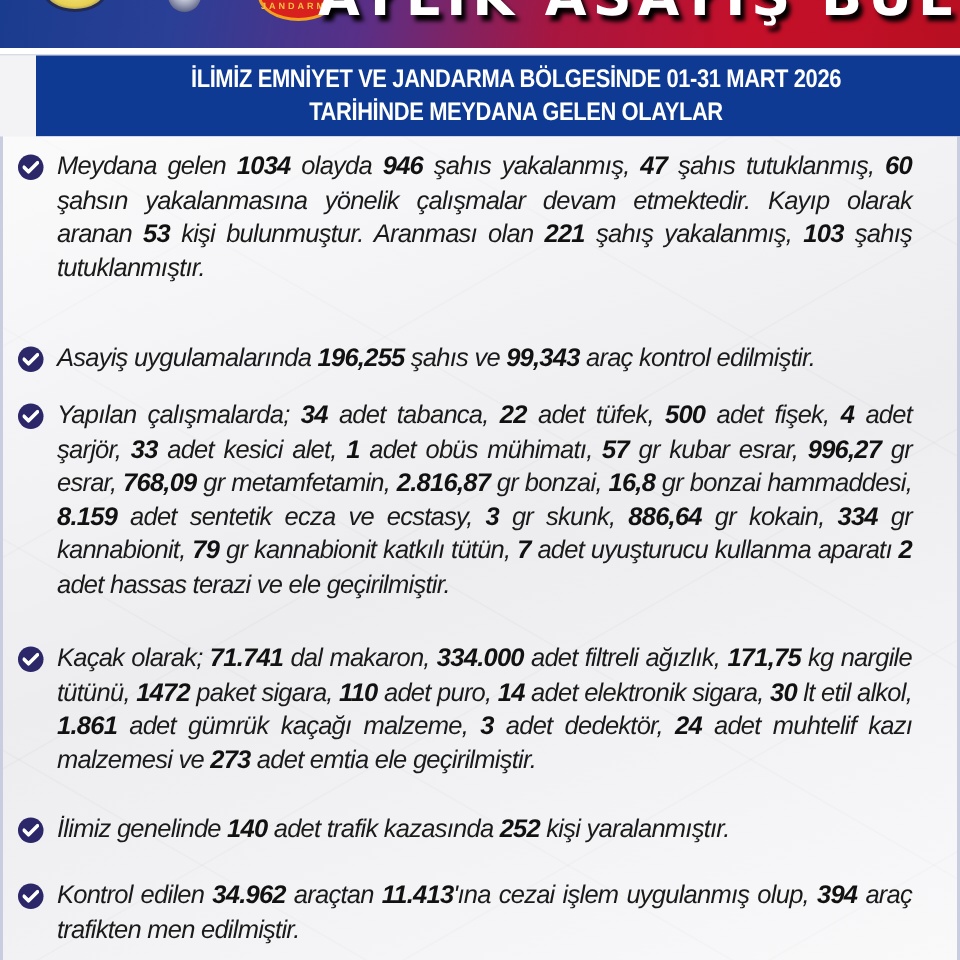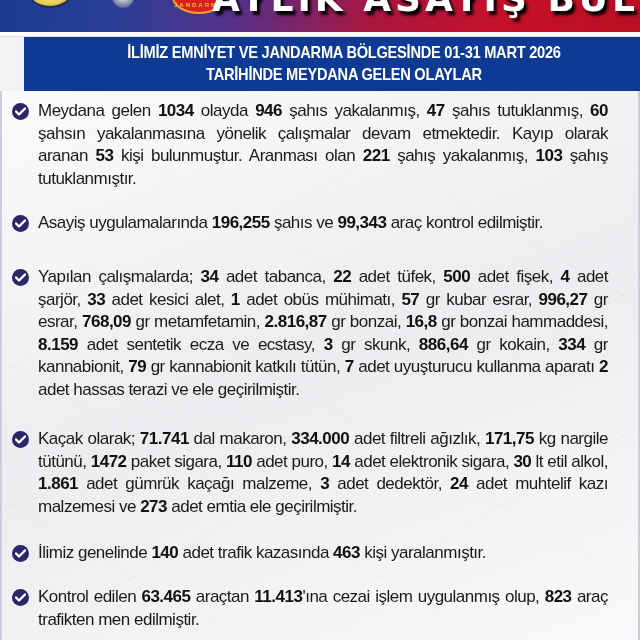--- a/index.html
+++ b/index.html
@@ -64,20 +64,21 @@
     position:absolute; left:0; top:3px; width:17px; height:17px; border-radius:50%;
     background:#2b2768;
   }
   .check svg { position:absolute; left:3px; top:4px; }
   .text {
     margin-left:26px; width:570px;
     font-family: "Liberation Sans", sans-serif;
     font-size:17px; line-height:22.5px; color:#1a1a1a;
     text-align:justify; letter-spacing:-0.5px;
     transform-origin:left top;
+    font-style:italic;
   }
   .text b { font-weight:bold; color:#111; }
 </style>
 </head>
 <body>
 
 <div class="header">
   <div class="logo logo-police"></div>
   <div class="logo logo-gendarmerie"></div>
   <div class="logo logo-jandarma"><span>JANDARMA</span></div>
@@ -94,21 +95,21 @@
 
 <div id="items">
     <div class="item" style="top: 100px;">
       <span class="check">
         <svg width="11" height="9" viewBox="0 0 11 9">
           <path d="M1 4.5 L4 7.5 L10 1.5" stroke="#fff" stroke-width="2.4" fill="none" stroke-linecap="round" stroke-linejoin="round"></path>
         </svg>
       </span>
       <div class="text">Meydana gelen <b>1034</b> olayda <b>946</b> şahıs yakalanmış, <b>47</b> şahıs tutuklanmış, <b>60</b> şahsın yakalanmasına yönelik çalışmalar devam etmektedir. Kayıp olarak aranan <b>53</b> kişi bulunmuştur. Aranması olan <b>221</b> şahış yakalanmış, <b>103</b> şahış tutuklanmıştır.</div>
     </div>
-    <div class="item" style="top: 212px;">
+    <div class="item" style="top: 228px;">
       <span class="check">
         <svg width="11" height="9" viewBox="0 0 11 9">
           <path d="M1 4.5 L4 7.5 L10 1.5" stroke="#fff" stroke-width="2.4" fill="none" stroke-linecap="round" stroke-linejoin="round"></path>
         </svg>
       </span>
       <div class="text">Asayiş uygulamalarında <b>196,255</b> şahıs ve <b>99,343</b> araç kontrol edilmiştir.</div>
     </div>
     <div class="item" style="top: 266px;">
       <span class="check">
         <svg width="11" height="9" viewBox="0 0 11 9">
@@ -124,23 +125,23 @@
         </svg>
       </span>
       <div class="text">Kaçak olarak; <b>71.741</b> dal makaron, <b>334.000</b> adet filtreli ağızlık, <b>171,75</b> kg nargile tütünü, <b>1472</b> paket sigara, <b>110</b> adet puro, <b>14</b> adet elektronik sigara, <b>30</b> lt etil alkol, <b>1.861</b> adet gümrük kaçağı malzeme, <b>3</b> adet dedektör, <b>24</b> adet muhtelif kazı malzemesi  ve <b>273</b> adet emtia ele geçirilmiştir.</div>
     </div>
     <div class="item" style="top: 542px;">
       <span class="check">
         <svg width="11" height="9" viewBox="0 0 11 9">
           <path d="M1 4.5 L4 7.5 L10 1.5" stroke="#fff" stroke-width="2.4" fill="none" stroke-linecap="round" stroke-linejoin="round"></path>
         </svg>
       </span>
-      <div class="text">İlimiz genelinde <b>140</b> adet trafik kazasında <b>463</b> kişi yaralanmıştır.</div>
+      <div class="text">İlimiz genelinde <b>140</b> adet trafik kazasında <b>252</b> kişi yaralanmıştır.</div>
     </div>
     <div class="item" style="top: 586px;">
       <span class="check">
         <svg width="11" height="9" viewBox="0 0 11 9">
           <path d="M1 4.5 L4 7.5 L10 1.5" stroke="#fff" stroke-width="2.4" fill="none" stroke-linecap="round" stroke-linejoin="round"></path>
         </svg>
       </span>
-      <div class="text">Kontrol edilen <b>63.465</b> araçtan <b>11.413</b>'ına cezai işlem uygulanmış olup, <b>823</b> araç trafikten men edilmiştir.</div>
+      <div class="text">Kontrol edilen <b>34.962</b> araçtan <b>11.413</b>'ına cezai işlem uygulanmış olup, <b>394</b> araç trafikten men edilmiştir.</div>
     </div>
   </div>
 
 </body></html>

